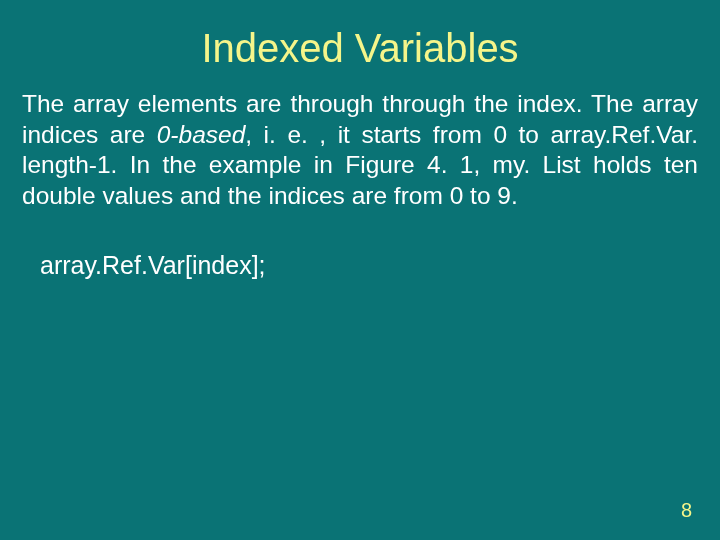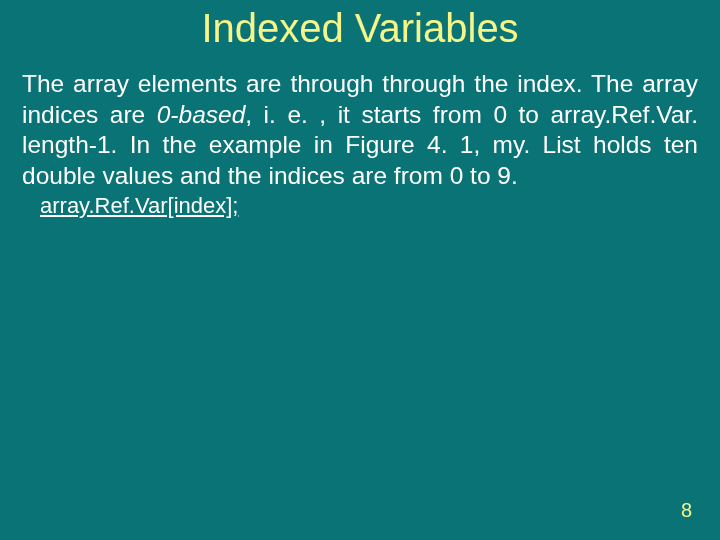--- a/index.html
+++ b/index.html
@@ -9,40 +9,40 @@
     background: #0a7375;
     font-family: Arial, Helvetica, sans-serif;
     color: #ffffff;
     overflow: hidden;
     position: relative;
   }
   .title {
     color: #f5f58a;
     font-size: 40px;
     text-align: center;
-    padding-top: 6px;
+    padding-top: 26px;
     padding-bottom: 18px;
     font-weight: normal;
   }
   .body {
     padding: 0 22px 0 22px;
     font-size: 24.5px;
     line-height: 1.25;
   }
   .para1 {
     text-align: justify;
   }
   .para2 {
     margin-top: 34px;
     text-align: left;
   }
   .code {
+    margin-top: 38px;
     padding-left: 18px;
-    font-size: 22px;
-    text-decoration: underline;
+    font-size: 25px;
   }
   .italic { font-style: italic; margin-top: 47px; }
   .pagenum {
     position: absolute;
     right: 28px;
     bottom: 18px;
     color: #f5f58a;
     font-size: 20px;
   }
 </style>

